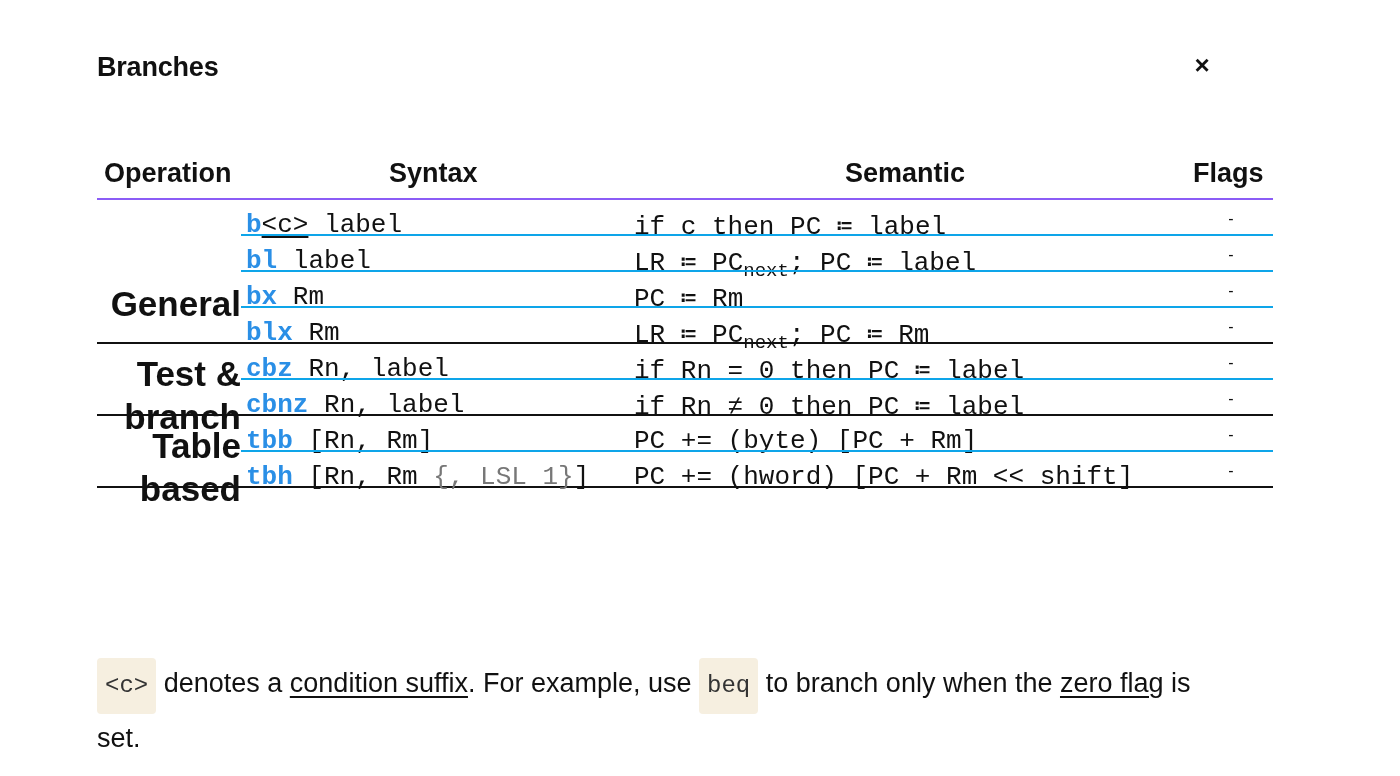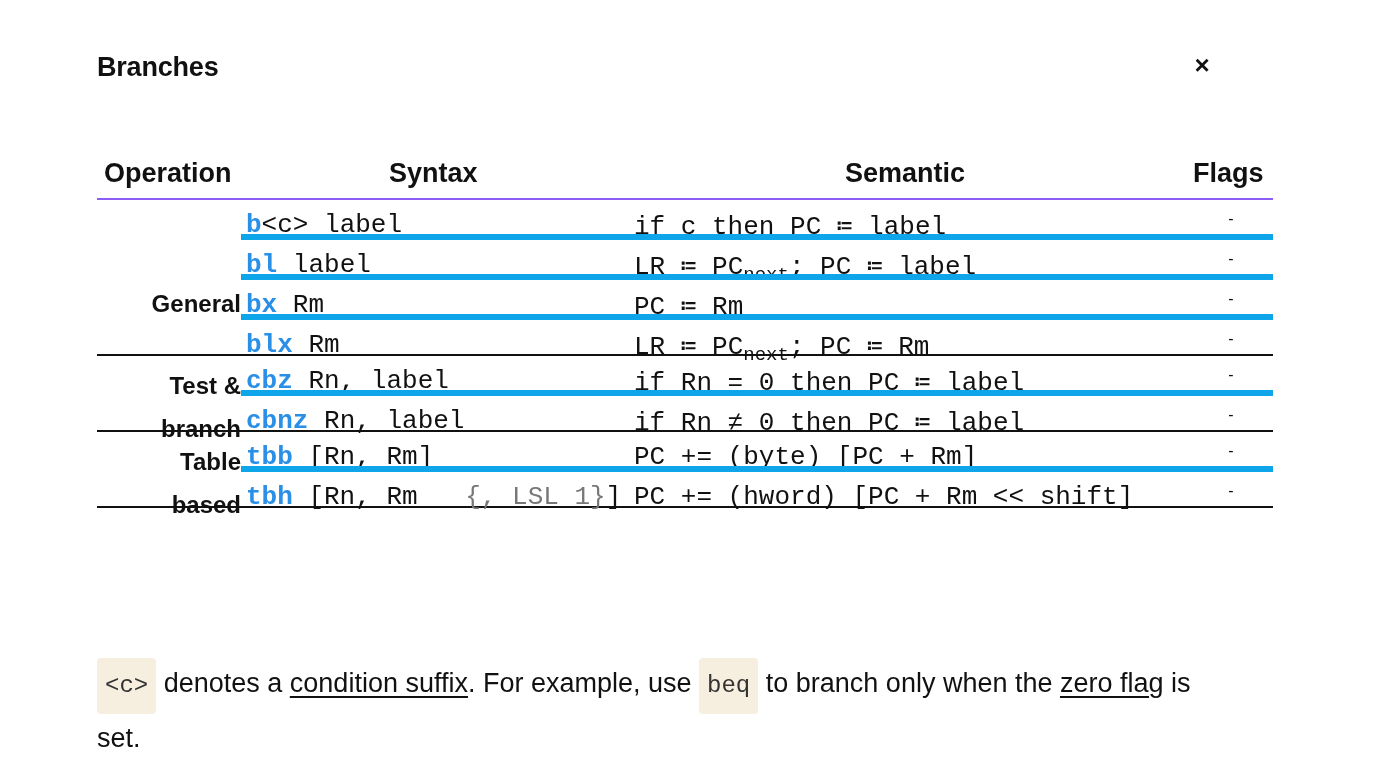--- a/index.html
+++ b/index.html
@@ -4,30 +4,30 @@
 <style>
   html, body { margin: 0; padding: 0; background: #ffffff; }
   body { width: 1400px; height: 776px; position: relative; overflow: hidden;
          font-family: "Liberation Sans", "DejaVu Sans", sans-serif; color: #111; }
   .title { position: absolute; left: 97px; top: 52px; font-size: 27px; font-weight: bold; letter-spacing: -0.2px; }
   .close { position: absolute; left: 1190px; top: 50px; width: 24px; height: 30px; font-size: 26px; font-weight: bold; line-height: 30px; text-align: center; cursor: pointer; }
   .table { position: absolute; left: 97px; top: 150px; width: 1176px; }
   .hdr { position: relative; height: 48px; border-bottom: 2px solid #8b5cf6; }
   .hdr span { position: absolute; top: 8px; font-size: 27px; font-weight: bold; }
   .group { position: relative; border-bottom: 2px solid #111; }
-  .grp-label { position: absolute; right: 1032px; font-size: 24px; font-weight: bold; text-align: right; line-height: 43px; white-space: nowrap; }
+  .grp-label { position: absolute; right: 1032px; font-size: 35px; font-weight: bold; text-align: right; line-height: 43px; white-space: nowrap; }
   .row { position: relative; height: 34px; margin-left: 144px; }
-  .row + .row { border-top: 6px solid #0ea5e9; }
+  .row + .row { border-top: 2px solid #0ea5e9; }
   .mono { font-family: "Liberation Mono", "DejaVu Sans Mono", monospace; font-size: 26px; }
   .syn { position: absolute; left: 5px; top: 10px; white-space: pre; }
   .sem { position: absolute; left: 393px; top: 10px; white-space: pre; }
   .flag { position: absolute; left: 984px; top: 10px; width: 12px; text-align: center; }
   .op { color: #2a8fe6; font-weight: bold; }
   .u { text-decoration: underline; text-underline-offset: 4px; }
-  .dim { color: #777; margin-left: 32px; }
+  .dim { color: #777; }
   sub { font-size: 19px; vertical-align: -6px; line-height: 0; }
   .note { position: absolute; left: 97px; top: 658px; width: 1110px; font-size: 27px; line-height: 48px; }
   .code { display: inline-block; background: #f6efe0; border-radius: 4px; padding: 0 8px; line-height: 56px; font-family: "Liberation Mono", "DejaVu Sans Mono", monospace; font-size: 24px; color: #333; }
   .link { text-decoration: underline; text-underline-offset: 4px; cursor: pointer; }
 </style>
 </head>
 <body>
 
 <div class="title">Branches</div>
 <div class="close">×</div>

